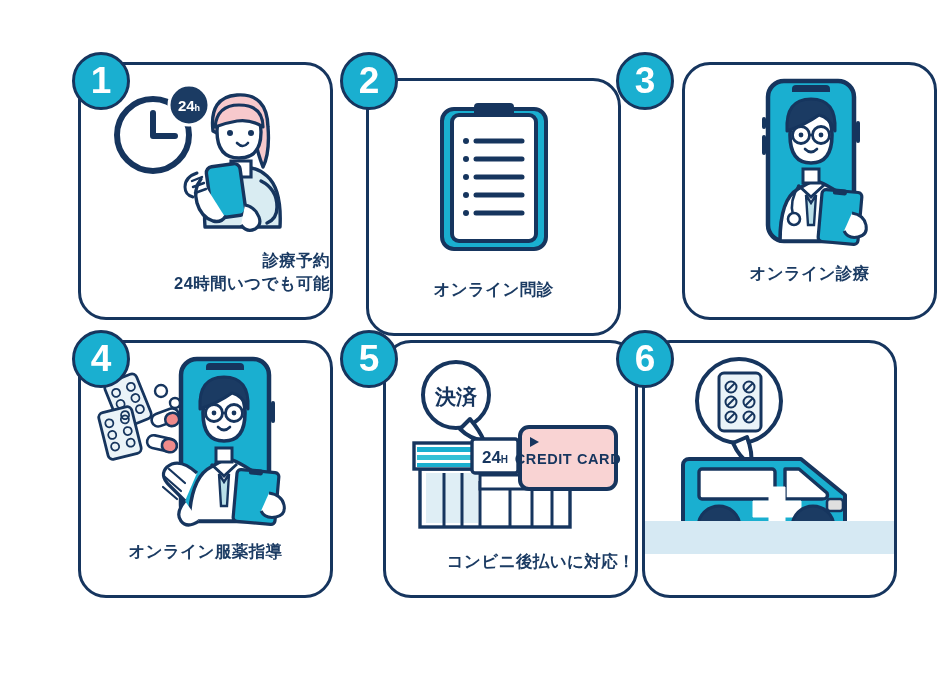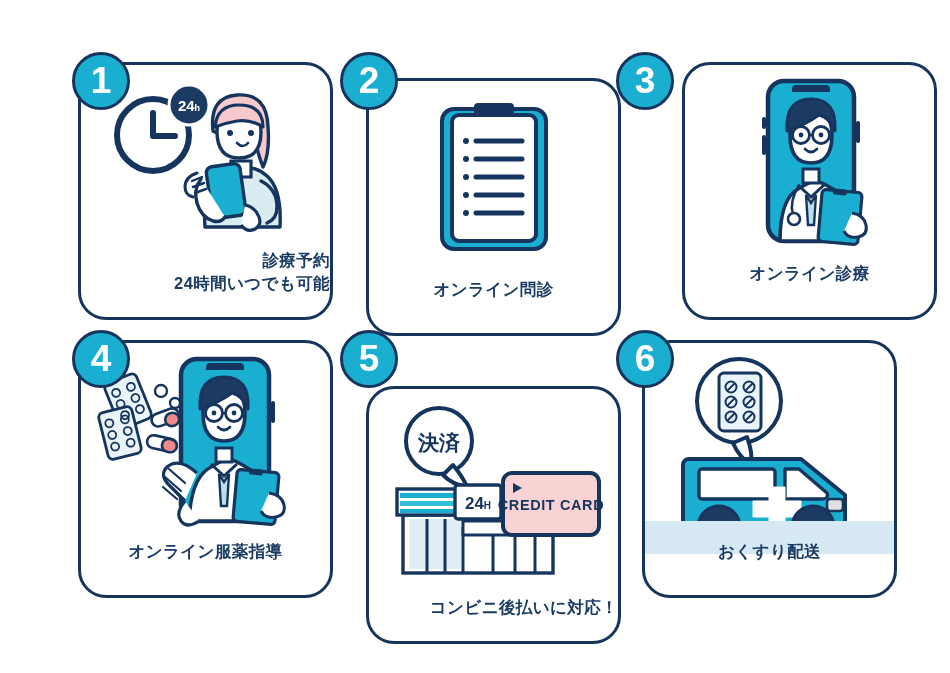--- a/index.html
+++ b/index.html
@@ -265,21 +265,21 @@
           <path d="M176 142 q13 2 15 12 q2 10 -8 12 q-11 2 -15 -6" fill="#ffffff" stroke="#16355e" stroke-width="3" stroke-linejoin="round"></path>
         </svg>
       </div>
       <div class="caption cap-2">
         <div>オンライン服薬指導</div>
       </div>
     </div>
   </div>
   <div class="badge" style="left:72px; top:330px;">4</div>
 
-  <div class="card" style="left:366px; top:340px;margin-top:46px;">
+  <div class="card" style="left:383px; top:340px;">
     <div class="card-inner">
       <div class="art">
         <svg width="225" height="178" viewBox="0 0 225 178">
 
           <circle cx="58" cy="44" r="33" fill="#ffffff" stroke="#16355e" stroke-width="4"></circle>
           <path d="M72 68 q10 12 14 22 q-14 -2 -24 -12z" fill="#ffffff" stroke="#16355e" stroke-width="4" stroke-linejoin="round"></path>
           <text x="58" y="53" font-size="21" font-weight="bold" fill="#16355e" text-anchor="middle" font-family="Liberation Sans, DejaVu Sans, sans-serif">決済</text>
 
           <rect x="22" y="118" width="150" height="58" fill="#ffffff" stroke="#16355e" stroke-width="3.4"></rect>
           <rect x="28" y="122" width="52" height="50" fill="#dfeef5"></rect>
@@ -341,20 +341,17 @@
           <rect x="42" y="118" width="76" height="30" rx="3" fill="#ffffff" stroke="#16355e" stroke-width="3.4"></rect>
           <path d="M128 118 h14 l28 24 q2 6 -5 6 h-37z" fill="#ffffff" stroke="#16355e" stroke-width="3.4" stroke-linejoin="round"></path>
           <rect x="170" y="148" width="16" height="12" rx="3" fill="#dfdfdf" stroke="#16355e" stroke-width="2.6"></rect>
 
           <path d="M96 150 h16 v-14 h16 v14 h16 v16 h-16 v14 h-16 v-14 h-16z" fill="#ffffff" stroke="#ffffff" stroke-width="1"></path>
 
           <circle cx="62" cy="176" r="21" fill="#1b3b63" stroke="#16355e" stroke-width="3"></circle>
           <circle cx="156" cy="176" r="21" fill="#1b3b63" stroke="#16355e" stroke-width="3"></circle>
         </svg>
       </div>
-      <div class="caption cap-2">
-        <div>おくすり配送</div>
-      </div>
     </div>
   </div>
   <div class="badge" style="left:616px; top:330px;">6</div>
 
 </div>
 
 </body></html>

